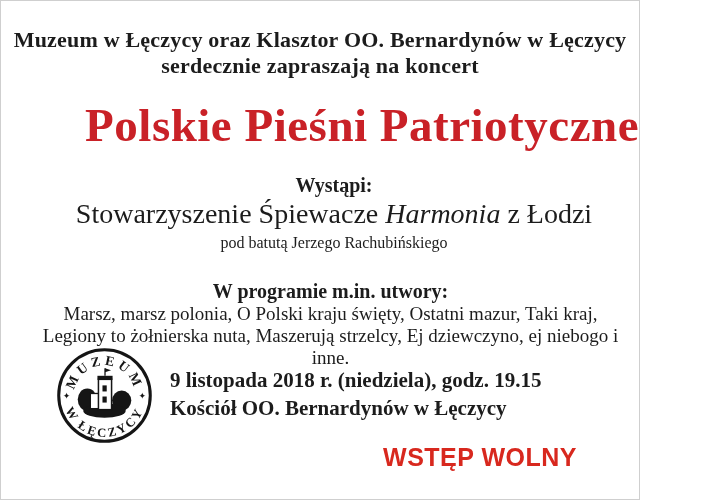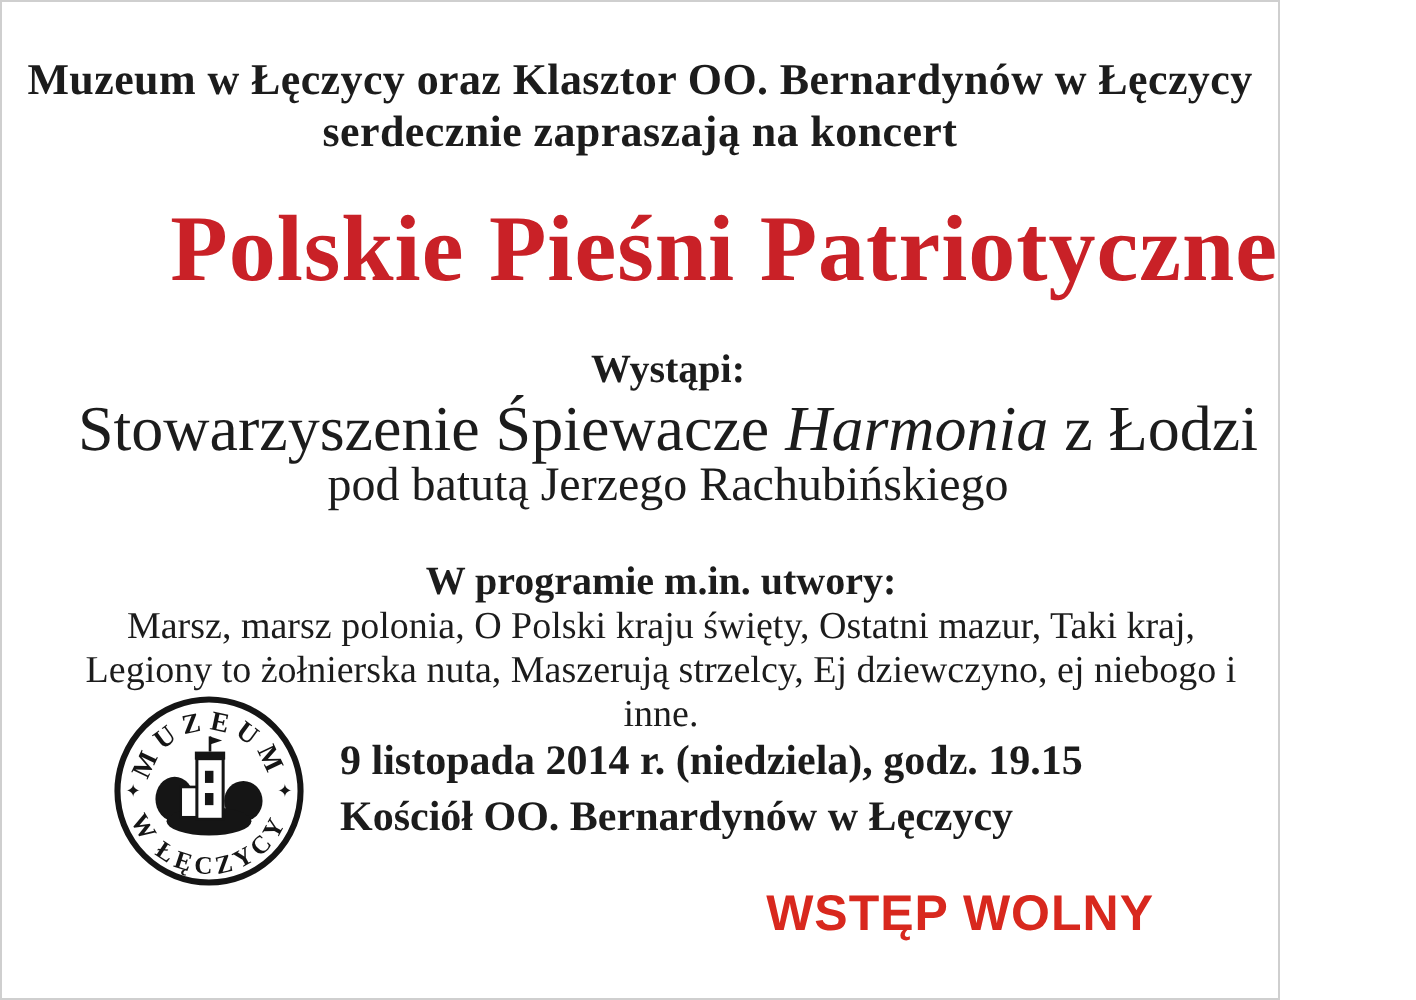--- a/index.html
+++ b/index.html
@@ -31,23 +31,23 @@
     font-weight: bold;
     font-size: 47px;
     line-height: 52px;
     color: var(--title-red, #c92127);
     letter-spacing: 0.5px;
     text-align: right;
   }
 
   .performer { margin-top: 23px; margin-left: 28px; }
   .performer-heading { font-size: 20px; font-weight: bold; line-height: 22px; }
-  .performer-name { font-size: 32px; line-height: 36px; }
+  .performer-name { font-size: 28px; line-height: 36px; }
   .performer-name em { font-style: italic; }
-  .conductor { font-size: 24px; line-height: 22px; }
+  .conductor { font-size: 16px; line-height: 22px; }
 
   .program { margin-top: 25px; padding-left: 21px; }
   .program-heading { font-size: 20px; font-weight: bold; line-height: 24px; }
   .program-line { font-size: 19px; line-height: 22px; }
 
   .footer {
     position: absolute;
     left: 55px;
     top: 346px;
     display: flex;
@@ -129,20 +129,20 @@
         <polygon points="48.5,21 54.5,23 48.5,25" fill="#151515"></polygon>
         <rect x="46" y="38" width="4.2" height="6" fill="#151515"></rect>
         <rect x="46" y="49" width="4.2" height="6" fill="#151515"></rect>
       </g>
       <text class="logo-arc-top"><textPath href="#arcTop" startOffset="50%" text-anchor="middle">MUZEUM</textPath></text>
       <text class="logo-arc-bottom"><textPath href="#arcBottom" startOffset="50%" text-anchor="middle">W ŁĘCZYCY</textPath></text>
       <text class="logo-star" x="10.5" y="51" text-anchor="middle">✦</text>
       <text class="logo-star" x="85.5" y="51" text-anchor="middle">✦</text>
     </svg>
     <div class="event">
-      <div>9 listopada 2014 r. (niedziela), godz. 19.15</div>
+      <div>9 listopada 2018 r. (niedziela), godz. 19.15</div>
       <div>Kościół OO. Bernardynów w Łęczycy</div>
     </div>
   </div>
 
   <div class="admission">WSTĘP WOLNY</div>
 
 </div>
 
 </body></html>

